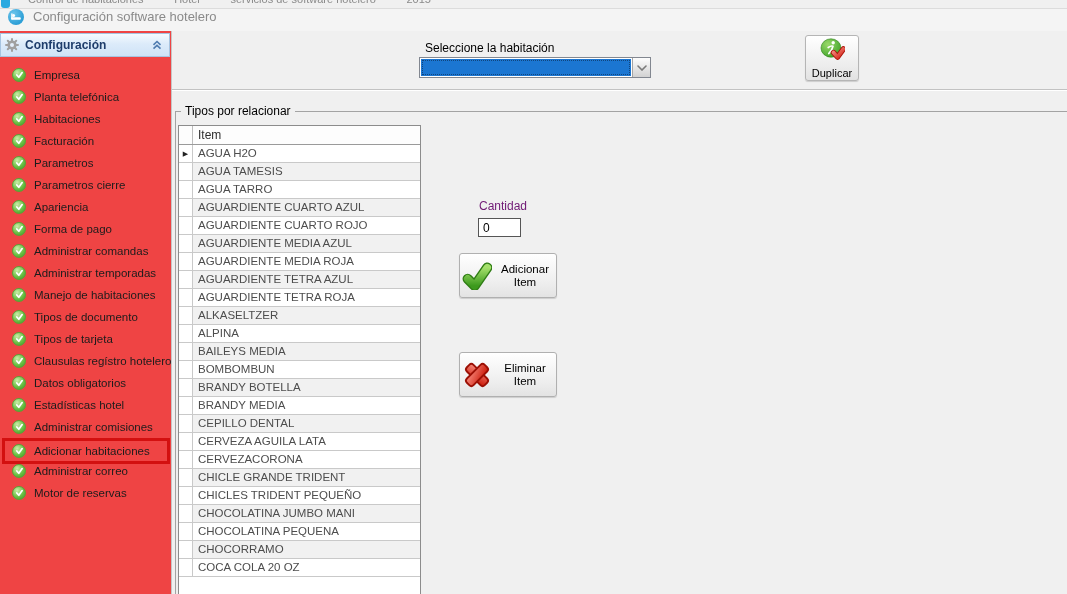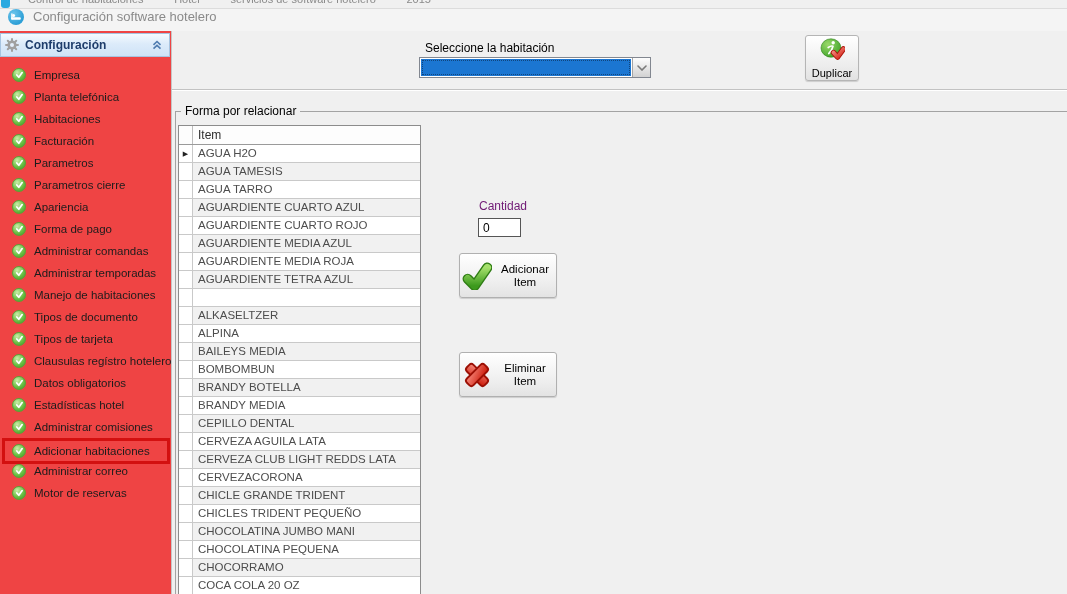--- a/index.html
+++ b/index.html
@@ -306,21 +306,21 @@
           <path d="M8.2 9.5 Q11 7.5 13 8.2 L11.5 12 L8.8 15.5 M11.5 12 L14.5 14.5" fill="none" stroke="#fff" stroke-width="1.7" stroke-linecap="round" stroke-linejoin="round"></path>
           <path d="M13.5 14.5 l4 4.6 6-8.2" fill="none" stroke="#a81107" stroke-width="5.4" stroke-linecap="round" stroke-linejoin="round"></path>
           <path d="M13.5 14.5 l4 4.6 6-8.2" fill="none" stroke="url(#dupr)" stroke-width="3.6" stroke-linecap="round" stroke-linejoin="round"></path>
         </svg>
       </span>
       <span class="cap">Duplicar</span>
     </div>
   </div>
 
   <div class="groupbox">
-    <div class="legend">Forma por relacionar</div>
+    <div class="legend">Tipos por relacionar</div>
 
     <div class="grid">
       <div class="g-header">
         <div class="sel-cell"></div>
         <div class="hdr-lbl">Item</div>
       </div>
       <div id="grid-body">
           <div class="g-row">
             <div class="sel-cell">▶</div>
             <div class="val">AGUA H2O</div>
@@ -348,20 +348,21 @@
           <div class="g-row">
             <div class="sel-cell"></div>
             <div class="val">AGUARDIENTE MEDIA ROJA</div>
           </div>
           <div class="g-row alt">
             <div class="sel-cell"></div>
             <div class="val">AGUARDIENTE TETRA AZUL</div>
           </div>
           <div class="g-row">
             <div class="sel-cell"></div>
+            <div class="val">AGUARDIENTE TETRA ROJA</div>
           </div>
           <div class="g-row alt">
             <div class="sel-cell"></div>
             <div class="val">ALKASELTZER</div>
           </div>
           <div class="g-row">
             <div class="sel-cell"></div>
             <div class="val">ALPINA</div>
           </div>
           <div class="g-row alt">
@@ -380,24 +381,20 @@
             <div class="sel-cell"></div>
             <div class="val">BRANDY MEDIA</div>
           </div>
           <div class="g-row alt">
             <div class="sel-cell"></div>
             <div class="val">CEPILLO DENTAL</div>
           </div>
           <div class="g-row">
             <div class="sel-cell"></div>
             <div class="val">CERVEZA AGUILA LATA</div>
-          </div>
-          <div class="g-row alt">
-            <div class="sel-cell"></div>
-            <div class="val">CERVEZA CLUB LIGHT REDDS LATA</div>
           </div>
           <div class="g-row">
             <div class="sel-cell"></div>
             <div class="val">CERVEZACORONA</div>
           </div>
           <div class="g-row alt">
             <div class="sel-cell"></div>
             <div class="val">CHICLE GRANDE TRIDENT</div>
           </div>
           <div class="g-row">

